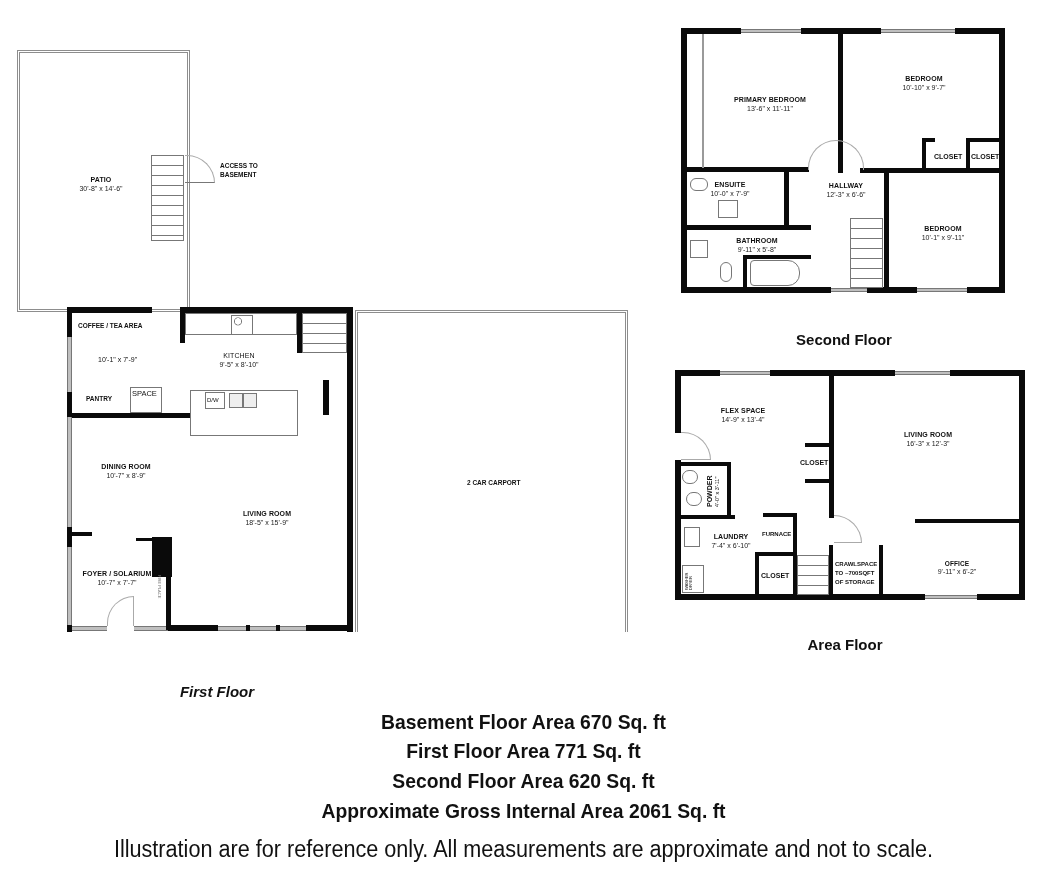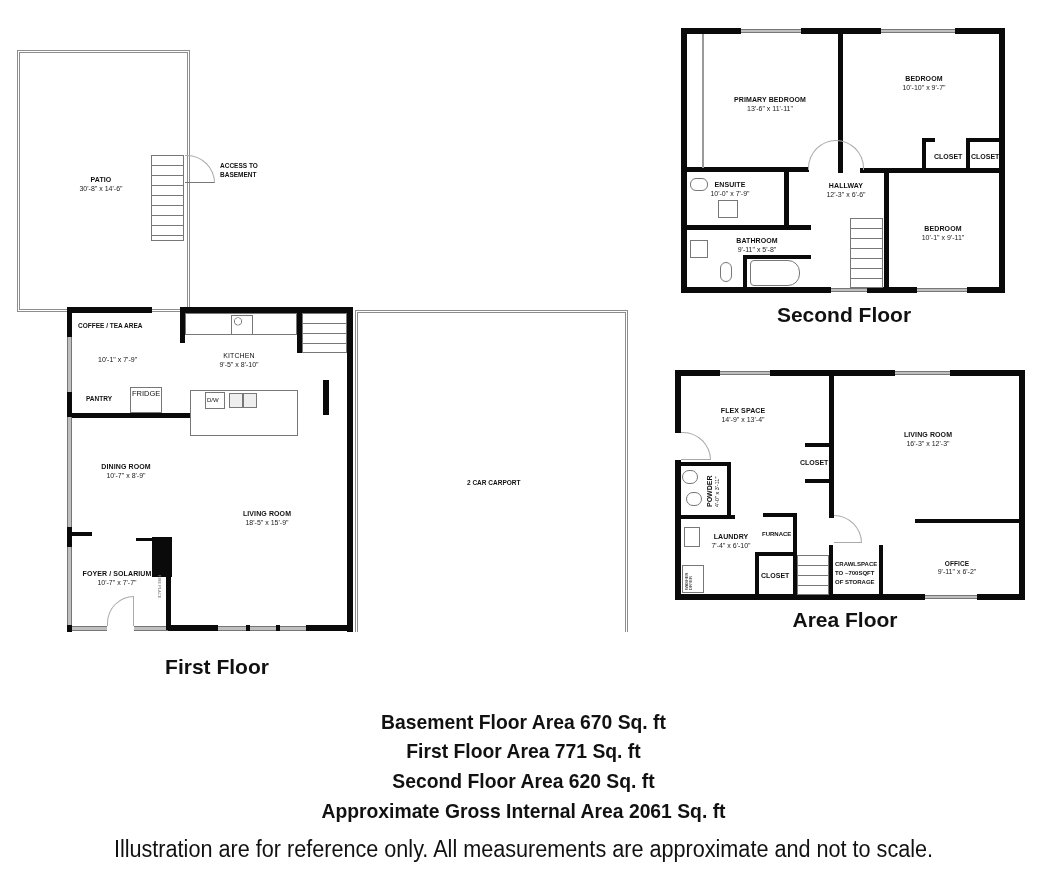--- a/index.html
+++ b/index.html
@@ -6,21 +6,21 @@
   body { width:1047px; height:869px; position:relative; overflow:hidden; font-family:"Liberation Sans", sans-serif; color:#111; }
   .wall { position:absolute; background:#0a0a0a; }
   .thin { position:absolute; border:1px solid #9a9a9a; box-sizing:border-box; }
   .dbl { position:absolute; border:3px double #8d8d8d; box-sizing:border-box; }
   .win { position:absolute; background:#bfbfbf; border-top:1px solid #777; border-bottom:1px solid #777; box-sizing:border-box; }
   .winv { position:absolute; background:#bfbfbf; border-left:1px solid #777; border-right:1px solid #777; box-sizing:border-box; }
   .room { position:absolute; text-align:center; line-height:1.25; white-space:nowrap; transform:translateX(-50%); }
   .rname { font-size:7px; font-weight:bold; letter-spacing:0.1px; display:block; }
   .rdim { font-size:7px; display:block; color:#222; }
   .lbl { position:absolute; font-size:7px; font-weight:bold; white-space:nowrap; }
-  .floor-title { position:absolute; font-size:21px; font-weight:bold; white-space:nowrap; transform:translateX(-50%); }
+  .floor-title { position:absolute; font-size:15px; font-weight:bold; white-space:nowrap; transform:translateX(-50%);margin-top:28px; }
   .area-line { position:absolute; left:0; width:1047px; text-align:center; font-size:21px; font-weight:bold; transform:scaleX(0.92); }
   .disclaimer { position:absolute; left:0; width:1047px; text-align:center; font-size:23px; transform:scaleX(0.94); }
   .stair { position:absolute; border:1px solid #777; box-sizing:border-box;
     background-image:repeating-linear-gradient(to bottom, transparent 0, transparent 9px, #777 9px, #777 10px); }
   .door { position:absolute; border:1px solid #aaa; box-sizing:border-box; }
   .fixture { position:absolute; border:1px solid #777; box-sizing:border-box; background:#fff; }
 </style>
 </head>
 <body>
 
@@ -67,21 +67,21 @@
   <div class="wall" style="left:152px;top:537px;width:20px;height:40px;"></div>
   <div class="wall" style="left:166px;top:560px;width:5px;height:70px;"></div>
   <div class="wall" style="left:297px;top:313px;width:5px;height:40px;"></div>
   <div class="wall" style="left:323px;top:380px;width:6px;height:35px;"></div>
 
   <div class="fixture" style="left:185px;top:313px;width:112px;height:22px;"></div>
   <div class="fixture" style="left:231px;top:315px;width:22px;height:20px;background:radial-gradient(circle at 30% 30%, #fff 3px, #777 3.5px, #fff 4.5px) , #fff;"></div>
   <div class="stair" style="left:302px;top:313px;width:45px;height:40px;"></div>
   <div class="fixture" style="left:190px;top:390px;width:108px;height:46px;"></div>
   <div class="fixture" style="left:130px;top:387px;width:32px;height:26px;"></div>
-  <div class="lbl" style="left:132px;top:389px;font-weight:normal;font-size:7.5px;">FRIDGE</div>
+  <div class="lbl" style="left:132px;top:389px;font-weight:normal;font-size:7.5px;">SPACE</div>
   <div class="fixture" style="left:205px;top:392px;width:20px;height:17px;"></div>
   <div class="lbl" style="left:207px;top:397px;font-weight:normal;font-size:6px;">D/W</div>
   <div class="fixture" style="left:229px;top:393px;width:28px;height:15px;background:linear-gradient(90deg,#eee 48%,#777 48%,#777 52%,#eee 52%);"></div>
 
   <div class="lbl" style="left:78px;top:322px;font-size:6.5px;">COFFEE / TEA AREA</div>
   <div class="lbl" style="left:98px;top:356px;font-weight:normal;">10'-1" x 7'-9"</div>
   <div class="lbl" style="left:86px;top:395px;font-size:6.5px;">PANTRY</div>
   <div class="room" style="left:239px;top:352px;">
     <span class="rname" style="font-weight:normal;">KITCHEN</span>
     <span class="rdim">9'-5" x 8'-10"</span>
@@ -96,21 +96,21 @@
   </div>
   <div class="room" style="left:117px;top:570px;">
     <span class="rname">FOYER / SOLARIUM</span>
     <span class="rdim">10'-7" x 7'-7"</span>
   </div>
   <div class="lbl" style="left:162px;top:575px;font-size:4px;font-weight:normal;color:#777;transform:rotate(90deg);transform-origin:left top;">FIRE PLACE</div>
 
   <div class="dbl" style="left:355px;top:310px;width:273px;height:322px;border-bottom:none;"></div>
   <div class="lbl" style="left:467px;top:479px;font-size:6.5px;">2 CAR CARPORT</div>
 
-  <div class="floor-title" style="left:217px;top:655px;">First Floor</div>
+  <div class="floor-title" style="left:217px;top:655px;font-style:italic;">First Floor</div>
 </div>
 
 <div>
   <div class="wall" style="left:681px;top:28px;width:60px;height:6px;"></div>
   <div class="win" style="left:741px;top:29px;width:60px;height:4px;"></div>
   <div class="wall" style="left:801px;top:28px;width:80px;height:6px;"></div>
   <div class="win" style="left:881px;top:29px;width:74px;height:4px;"></div>
   <div class="wall" style="left:955px;top:28px;width:50px;height:6px;"></div>
   <div class="wall" style="left:681px;top:28px;width:6px;height:264px;"></div>
   <div class="wall" style="left:999px;top:28px;width:6px;height:264px;"></div>

